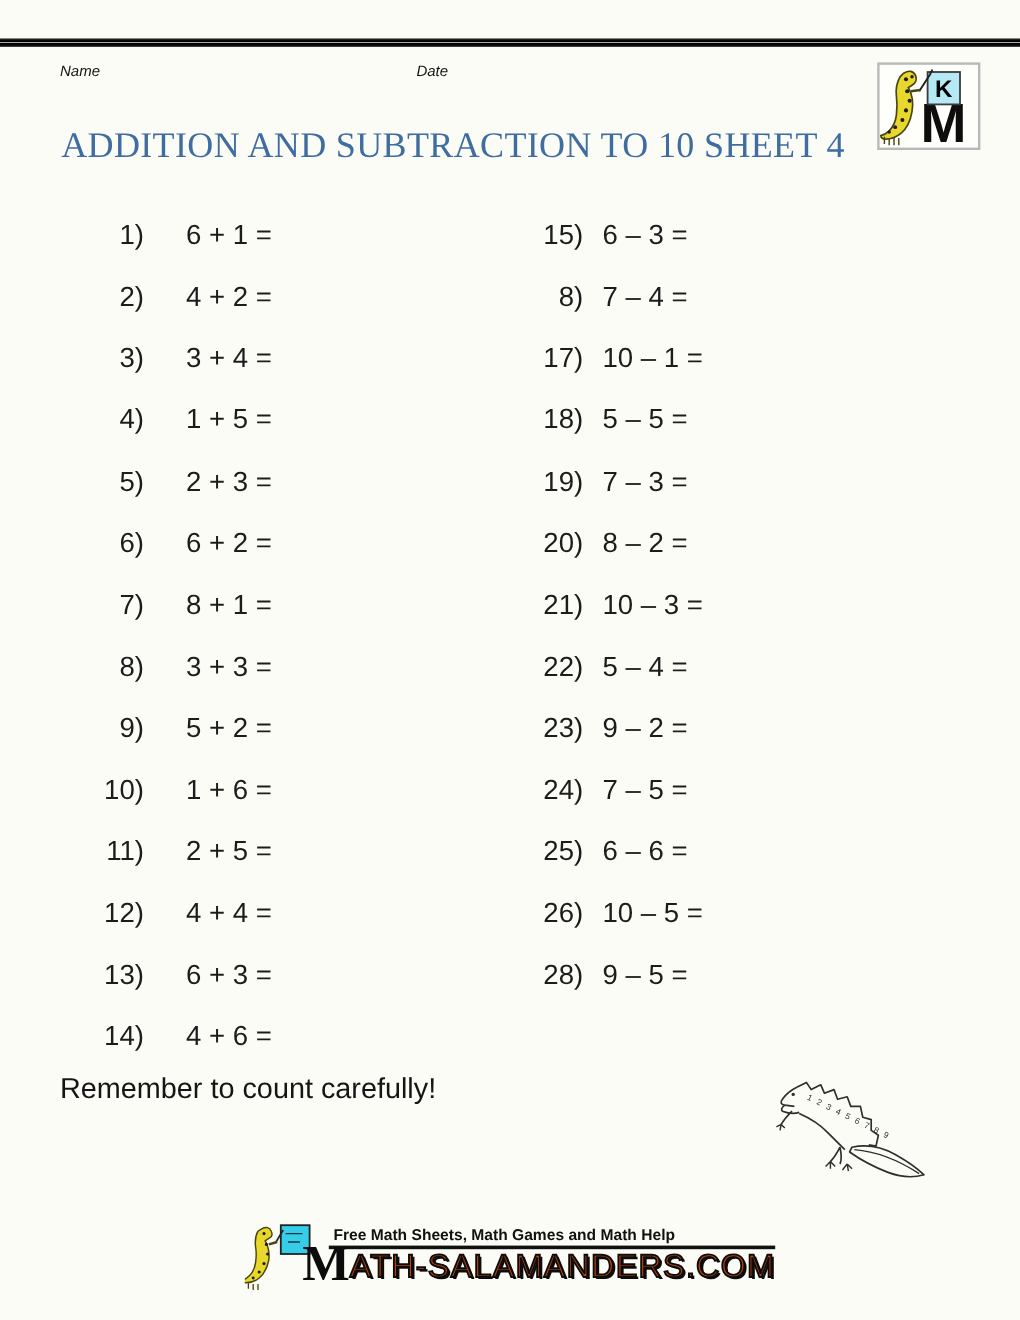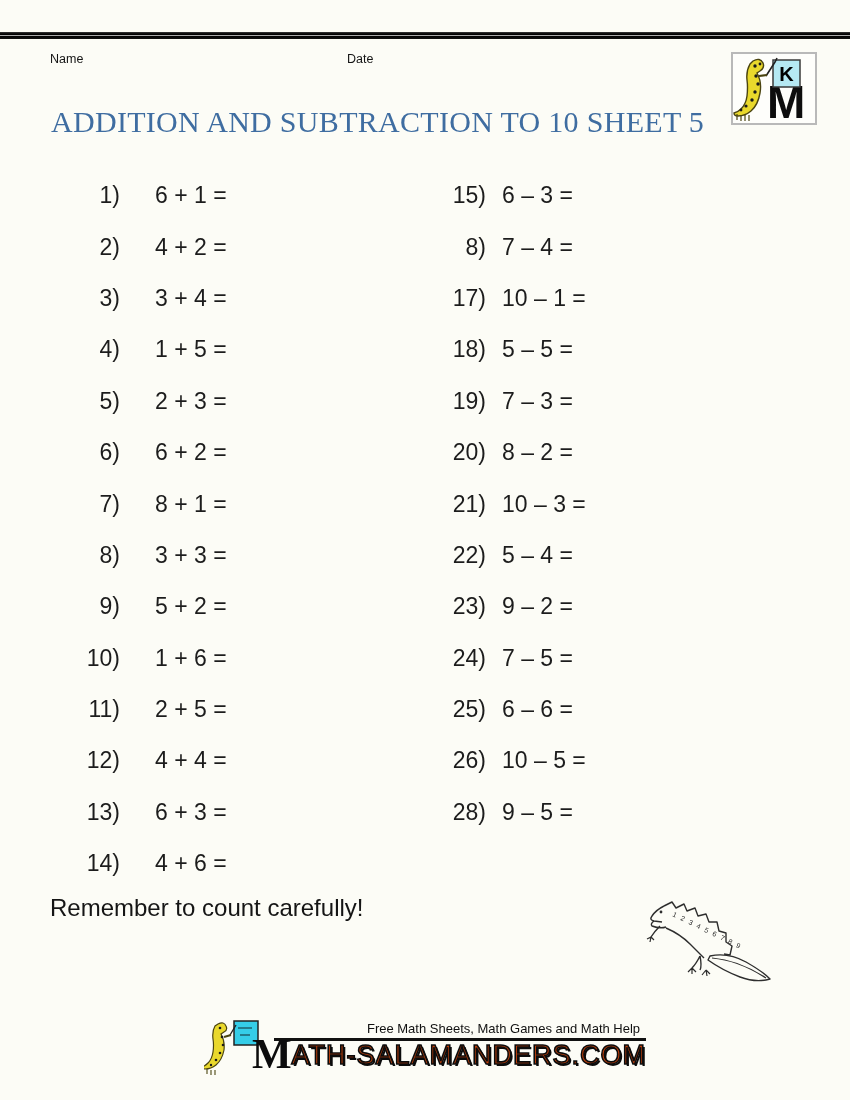--- a/index.html
+++ b/index.html
@@ -5,21 +5,21 @@
   html,body{margin:0;padding:0;}
   body{
     width:850px;height:1100px;position:relative;overflow:hidden;
     background:#fcfcf6;color:#1b1b1b;
     font-family:"Liberation Sans", sans-serif;
   }
   .topbar{
     position:absolute;left:0;top:32px;width:850px;height:7px;
     background:linear-gradient(to bottom,#3a3a3a 0,#000 2px,#000 3px,#a9a9a9 3px,#a9a9a9 4px,#000 4px,#111 7px);
   }
-  .field-label{position:absolute;top:52px;font-size:12.5px;color:#141414;}
+  .field-label{position:absolute;top:52px;font-size:12.5px;color:#141414;font-style:italic;}
   .name-label{left:50px;}
   .date-label{left:347px;}
   .logo-box{
     position:absolute;left:731px;top:52px;width:86px;height:73px;
     border:2px solid #b9b9b9;background:#fefefb;box-sizing:border-box;
   }
   .page-title{
     position:absolute;left:51px;top:105px;width:700px;
     font-family:"Liberation Serif", serif;font-size:30px;line-height:34px;
     color:#3f6da1;letter-spacing:.3px;white-space:nowrap;
@@ -33,21 +33,21 @@
   .col-right .pnum{width:70px;text-align:right;}
   .col-right .pexpr{margin-left:16px;}
   .reminder{
     position:absolute;left:50px;top:894px;width:800px;text-align:left;
     font-size:24px;color:#151515;
   }
   .lizard{position:absolute;left:642px;top:886px;}
   .footer{position:absolute;left:0;top:1019px;width:850px;display:flex;justify-content:center;}
   .footer-inner{display:flex;align-items:flex-start;}
   .footer-right{display:flex;flex-direction:column;margin-left:2px;}
-  .tagline{font-size:13px;font-weight:400;color:#111;text-align:right;padding:2px 6px 0 14px;white-space:nowrap;}
+  .tagline{font-size:13px;font-weight:700;color:#111;text-align:left;padding:2px 6px 0 14px;white-space:nowrap;}
   .rule{height:3px;background:#111;margin:2px 0 0 10px;}
   .wordmark{display:flex;align-items:flex-end;line-height:1;margin-top:1px;white-space:nowrap;}
   .big-m{
     font-family:"Liberation Serif", serif;font-weight:700;font-size:42px;color:#0c0c0c;
     margin:-14px 0 -4px -12px;
   }
   .site-name{
     font-weight:400;font-size:27px;letter-spacing:1px;color:#c2410c;
     -webkit-text-stroke:1.6px #0c0c0c;text-shadow:2px 2px 0 #0c0c0c;
     padding-bottom:2px;
@@ -86,21 +86,21 @@
     </g>
     <g stroke="#4a4410" stroke-width="1.2">
       <path d="M4,60 v6"></path>
         <path d="M8,61 v6"></path>
         <path d="M12,61 v6"></path>
         <path d="M16,61 v6"></path>
     </g>
   </svg>
 </div>
 
-<div class="page-title">ADDITION AND SUBTRACTION TO 10 SHEET 5</div>
+<div class="page-title">ADDITION AND SUBTRACTION TO 10 SHEET 4</div>
 
 <div class="col col-left" id="col-left">
     <div class="prow">
       <span class="pnum">1)</span>
       <span class="pexpr">6 + 1 =</span>
     </div>
     <div class="prow">
       <span class="pnum">2)</span>
       <span class="pexpr">4 + 2 =</span>
     </div>

